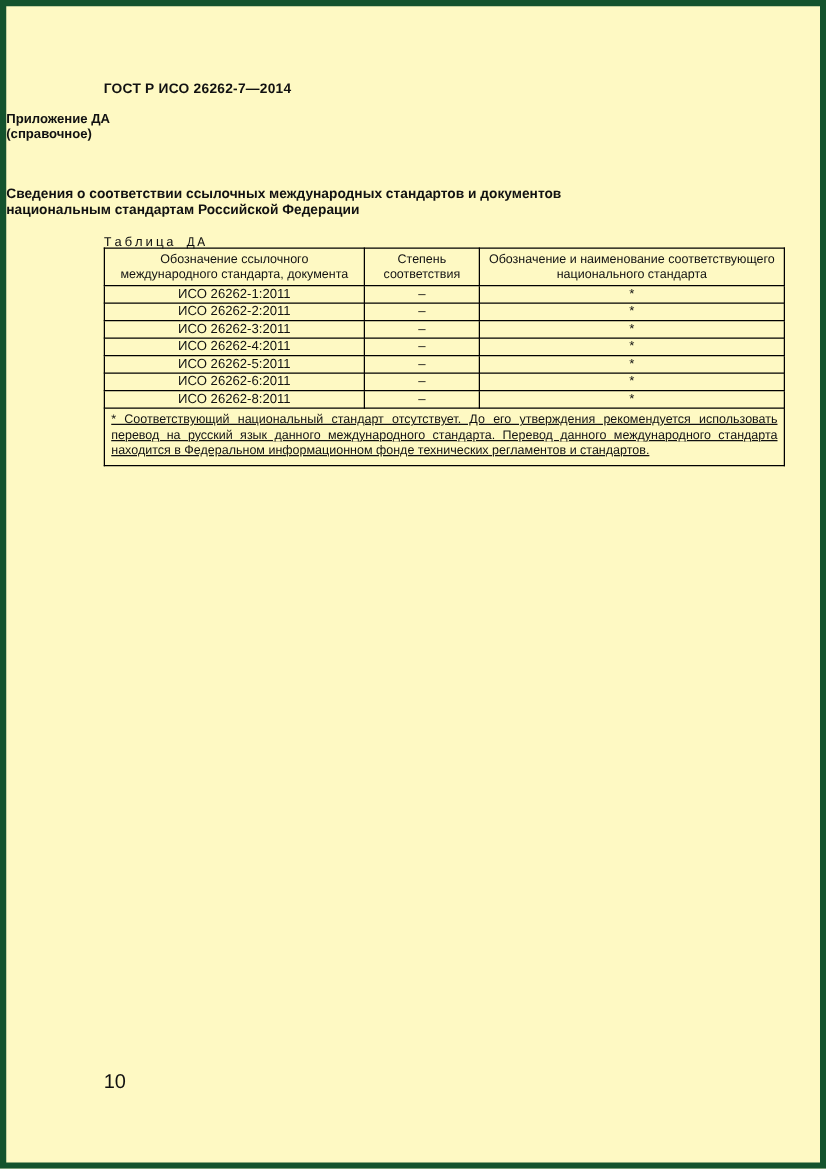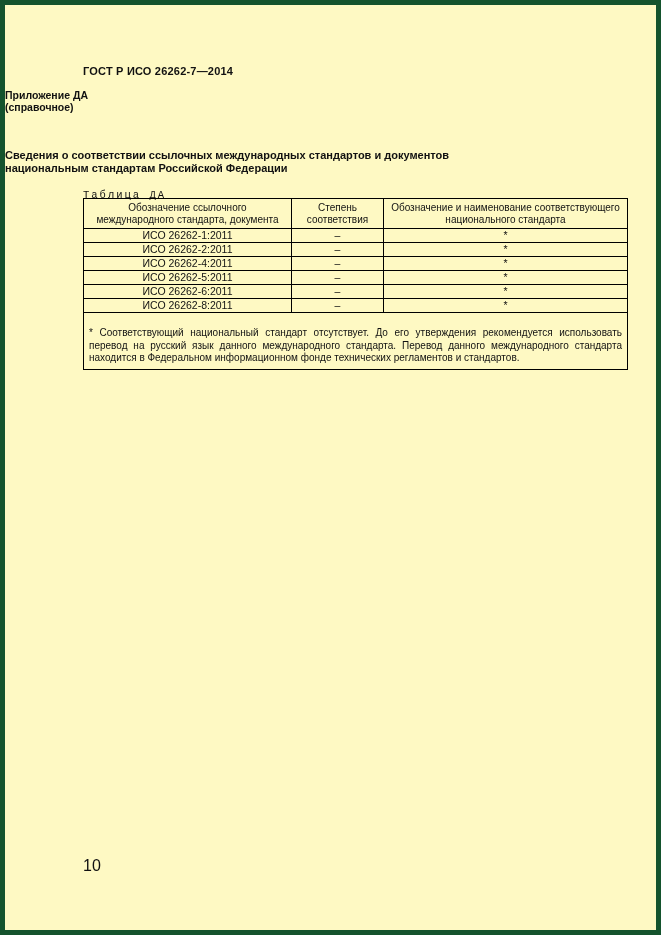--- a/index.html
+++ b/index.html
@@ -87,21 +87,22 @@
     padding: 1px 4px;
     height: 13px;
     vertical-align: middle;
   }
   td.cell-left   { text-align: center; }
   td.cell-center { text-align: center; }
   td.footnote {
     font-size: 10px;
     line-height: 12.5px;
     text-align: justify;
-    padding: 14px 5px 4px 5px;
+    padding: 3px 5px 4px 5px;
+    text-decoration: underline;
   }
   .page-number {
     position: absolute;
     top: 852px;
     left: 78px;
     font-size: 16px;
   }
 </style>
 </head>
 <body>
@@ -139,20 +140,25 @@
           <td class="cell-left">ИСО 26262-1:2011</td>
           <td class="cell-center">–</td>
           <td class="cell-center">*</td>
         </tr>
         <tr>
           <td class="cell-left">ИСО 26262-2:2011</td>
           <td class="cell-center">–</td>
           <td class="cell-center">*</td>
         </tr>
         <tr>
+          <td class="cell-left">ИСО 26262-3:2011</td>
+          <td class="cell-center">–</td>
+          <td class="cell-center">*</td>
+        </tr>
+        <tr>
           <td class="cell-left">ИСО 26262-4:2011</td>
           <td class="cell-center">–</td>
           <td class="cell-center">*</td>
         </tr>
         <tr>
           <td class="cell-left">ИСО 26262-5:2011</td>
           <td class="cell-center">–</td>
           <td class="cell-center">*</td>
         </tr>
         <tr>

